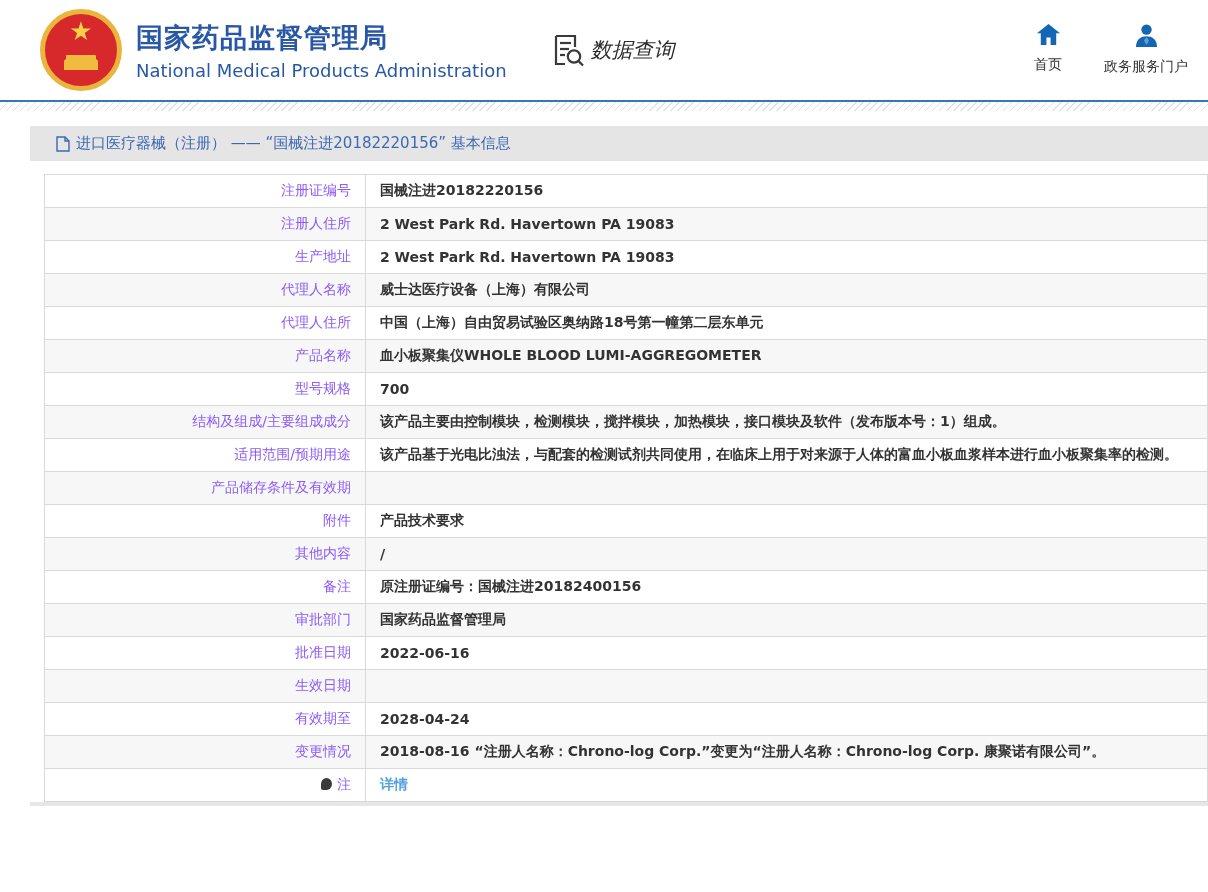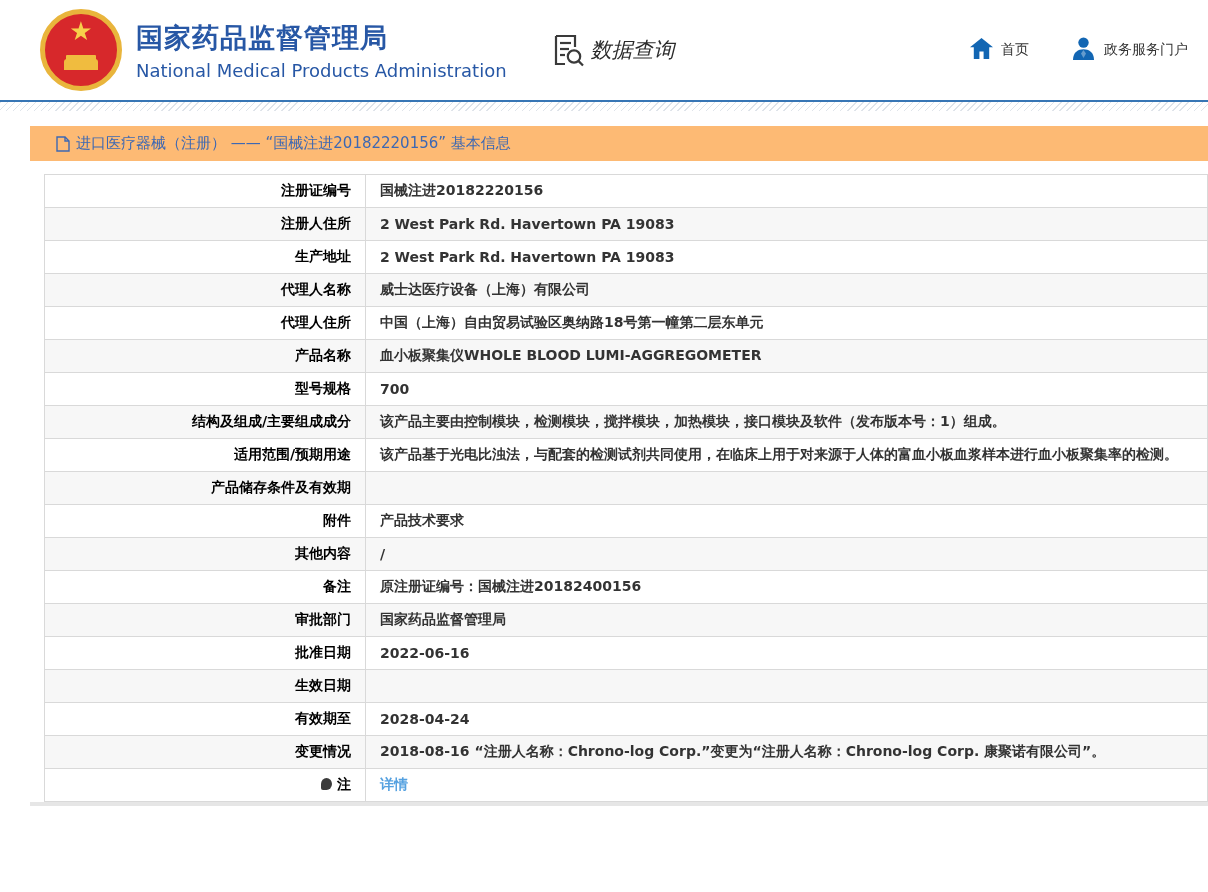--- a/index.html
+++ b/index.html
@@ -18,39 +18,39 @@
     box-shadow:0 -6px 0 -2px #f0bc3f; }
   .logo-text { margin-left:14px; }
   .logo-text .cn { font-size:27px; font-weight:bold; color:#2757a5; letter-spacing:1px; }
   .logo-text .en { font-size:18px; color:#2757a5; margin-top:4px; }
 
   .query-nav { margin-left:46px; display:flex; align-items:center; gap:7px;
     font-size:21px; color:#2b2b2b; cursor:pointer;font-style:italic; }
   .query-nav svg { display:block; }
 
   .quick-links { margin-left:auto; display:flex; gap:42px; padding-right:20px; }
-  .quick-link { display:flex; flex-direction:row; align-items:center; gap:8px;
+  .quick-link { display:flex; flex-direction:column; align-items:center; gap:8px;
     font-size:14px; color:#333; text-decoration:none; cursor:pointer; }
 
   .header-line { height:2px; background:#3776b5; }
   .hatch-band { height:9px;
     background:repeating-linear-gradient(135deg,#dfe4ea 0 1px,transparent 1px 5px); }
 
   
   main { padding-left:30px; }
-  .titlebar { margin-top:15px; height:35px; background:#fdba74; display:flex;
+  .titlebar { margin-top:15px; height:35px; background:#e5e5e5; display:flex;
     align-items:center; padding-left:26px; font-size:15px; color:#3d68b3; gap:6px; }
   .titlebar svg { display:block; }
 
   table.info { border-collapse:collapse; margin-left:14px; margin-top:13px;
     width:calc(100% - 14px); table-layout:fixed; }
   table.info th, table.info td { border:1px solid #d9d9d9; height:33px;
     font-size:14px; vertical-align:middle; padding:0 14px;
     white-space:nowrap; overflow:hidden;font-weight:bold; }
-  table.info th { width:321px; text-align:right; font-weight:bold; color:#000000; }
+  table.info th { width:321px; text-align:right; font-weight:normal; color:#8b5cf6; }
   table.info td { color:#333; }
   table.info tr:nth-child(even) { background:#f7f7f7; }
   table.info a { color:#55a1e0; text-decoration:none; cursor:pointer; }
 
   .bulb { display:inline-block; width:11px; height:12px; background:#3a3a3a;
     border-radius:50% 50% 50% 2px; margin-right:5px; vertical-align:-1px; }
 
   .bottom-strip { height:4px; background:#e6e6e6; margin-left:30px; }
 </style>
 </head>

